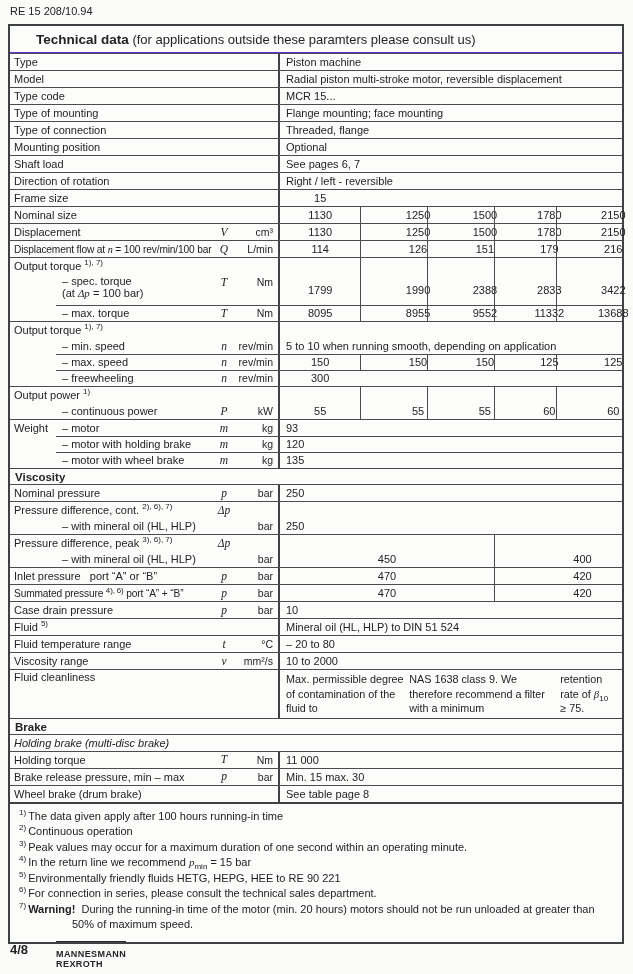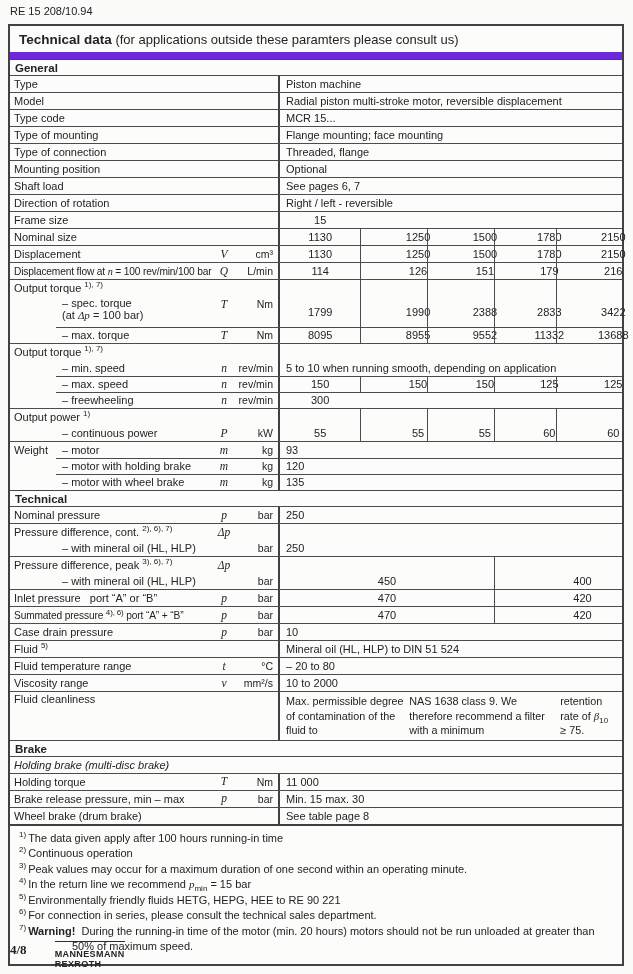--- a/index.html
+++ b/index.html
@@ -1,19 +1,19 @@
 <!DOCTYPE html>
 <html><head>
 <meta charset="utf-8">
 <style>
   html,body{margin:0;padding:0;background:#e9e9e6;}
   .page{position:relative;width:633px;height:974px;background:#fbfbf9;font-family:"Liberation Sans",sans-serif;color:#222326;overflow:hidden;}
   .docref{position:absolute;top:5px;left:10px;font-size:11px;}
   .t{position:absolute;top:24px;left:8px;width:616px;border:2px solid #3f4245;background:#fcfcfa;box-sizing:border-box;}
-  .title{padding:6px 9px 5px;font-size:13px;border-bottom:7px solid #6d28d9;}
+  .title{padding:6px 26px 5px;font-size:13px;border-bottom:1px solid #6d28d9;}
   .title b{font-size:13.5px;}
   .sec{font-weight:bold;font-size:11.5px;padding:2px 5px 1px;border-top:1px solid #44474a;}
   .r{display:flex;align-items:stretch;min-height:16px;font-size:11px;border-top:1px solid #4a4d50;position:relative;}
   .r.nol{border-top:none;}
   .r.sub{border-top:none;}
   .r.sub::before{content:"";position:absolute;left:46px;right:0;top:0;height:1px;background:#4a4d50;z-index:2;}
   .lab{flex:0 0 268px;position:relative;padding:1px 4px;box-sizing:border-box;display:flex;align-items:center;}
   .lab.full{flex:1 1 auto;font-style:italic;}
   .r.top .lab{align-items:flex-start;}
   .lbl{display:block;}
@@ -33,35 +33,34 @@
   .col{align-items:flex-start;justify-content:flex-start;padding:2px 6px;line-height:14.5px;font-size:10.8px;}
   .h32{min-height:31px;}
   .tall{min-height:47px;}
   sup{font-size:8px;vertical-align:super;line-height:0;}
   sub{font-size:8px;vertical-align:sub;line-height:0;}
   .fns{border-top:2px solid #404040;padding:5px 9px 9px;font-size:11px;line-height:15.5px;}
   .fn sup{margin-right:2px;}
   .fn i{font-family:"Liberation Serif",serif;}
   .fn2{margin-left:53px;}
   .footer{position:absolute;left:10px;top:939px;display:flex;align-items:flex-start;}
-  .pageno{font-size:13px;font-weight:bold;margin-top:3px;font-family:Liberation Serif, serif;}
+  .pageno{font-size:13px;font-weight:bold;margin-top:3px;}
   .logo{margin-left:28px;font-size:9px;font-weight:bold;letter-spacing:0.4px;line-height:9.5px;border-top:1.5px solid #2c2d2f;padding-top:8px;margin-top:2px;}
 </style>
 </head>
 <body>
 
 <div class="page">
 
   <div class="docref">RE 15 208/10.94</div>
 
   <div class="t">
 
     <div class="title"><b>Technical data</b><span> (for applications outside these paramters please consult us)</span></div>
 
-    <div class="sec">General</div>
 
     <div class="r">
       <div class="lab">
           <span class="lbl">Type</span>
         </div>
       <div class="vals">
           <div class="c sp">Piston machine</div>
         </div>
     </div>
 
@@ -327,21 +326,21 @@
       <div class="lab">
         <span class="lbl ind">– motor with wheel brake</span>
         <span class="sym">m</span>
         <span class="unit">kg</span>
       </div>
       <div class="vals">
           <div class="c sp">135</div>
         </div>
     </div>
 
-    <div class="sec">Technical</div>
+    <div class="sec">Viscosity</div>
 
     <div class="r">
       <div class="lab">
         <span class="lbl">Nominal pressure</span>
         <span class="sym">p</span>
         <span class="unit">bar</span>
       </div>
       <div class="vals">
           <div class="c sp">250</div>
         </div>

